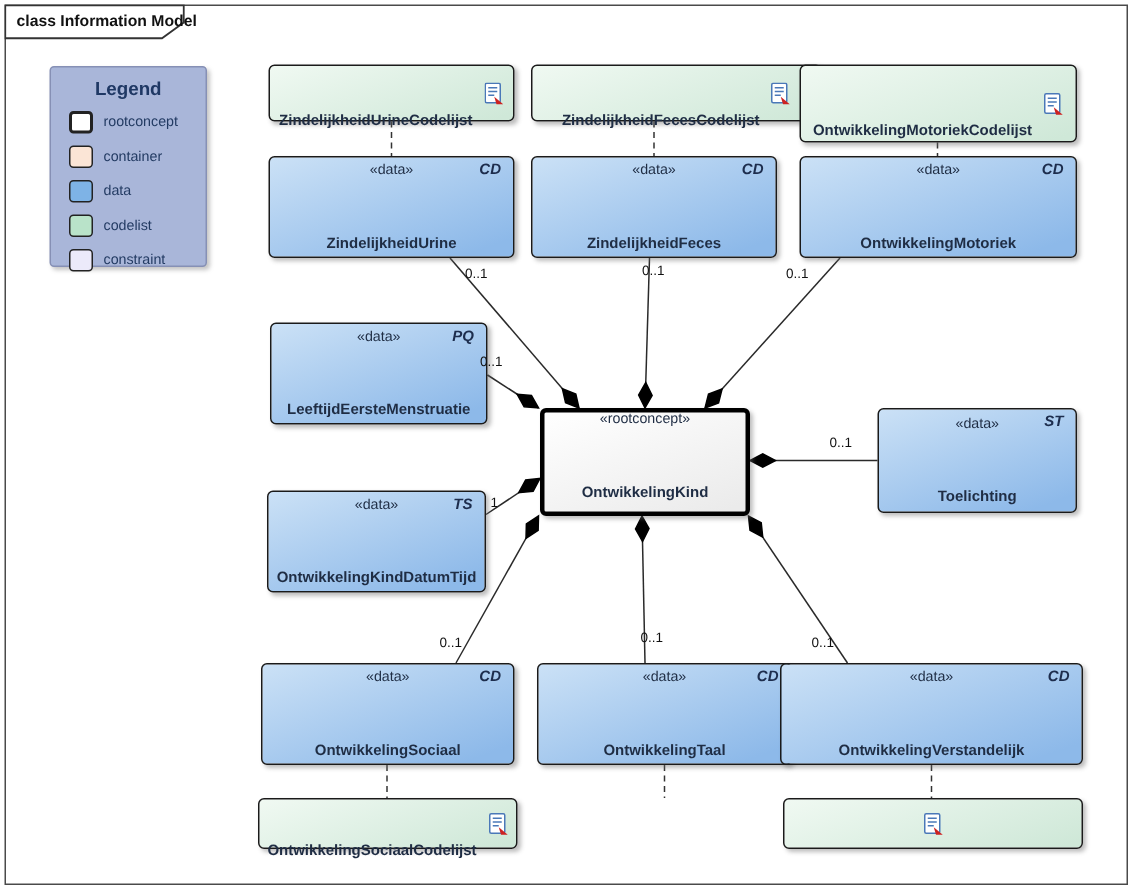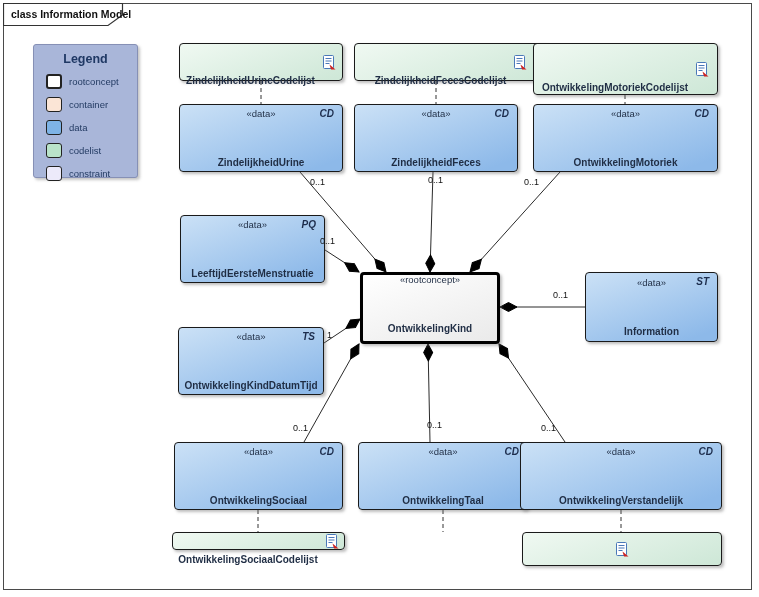--- a/index.html
+++ b/index.html
@@ -154,40 +154,40 @@
   </div>
 
   <div class="node root-node" style="left:360px;top:272px;width:140px;height:72px">
     <span class="stereo">«rootconcept»</span>
     <span class="nm">OntwikkelingKind</span>
   </div>
 
   <div class="node data-node" style="left:585px;top:272px;width:133px;height:70px">
     <span class="typecode">ST</span>
     <span class="stereo">«data»</span>
-    <span class="nm">Information</span>
+    <span class="nm">Toelichting</span>
   </div>
 
   <div class="node data-node" style="left:174px;top:442px;width:169px;height:68px">
     <span class="typecode">CD</span>
     <span class="stereo">«data»</span>
     <span class="nm">OntwikkelingSociaal</span>
   </div>
   <div class="node data-node" style="left:358px;top:442px;width:170px;height:68px">
     <span class="typecode">CD</span>
     <span class="stereo">«data»</span>
     <span class="nm">OntwikkelingTaal</span>
   </div>
   <div class="node data-node" style="left:520px;top:442px;width:202px;height:68px">
     <span class="typecode">CD</span>
     <span class="stereo">«data»</span>
     <span class="nm">OntwikkelingVerstandelijk</span>
   </div>
 
-  <div class="node codelist-node" style="left:172px;top:532px;width:173px;height:18px">
+  <div class="node codelist-node" style="left:172px;top:532px;width:173px;height:34px">
     <span class="nm">OntwikkelingSociaalCodelijst</span>
     <span class="doc-icon"><svg width="13" height="15" viewBox="0 0 13 15">
           <rect x="0.5" y="0.5" width="10" height="13" rx="1" fill="#fff" stroke="#4a78b8"></rect>
           <line x1="2.5" y1="3.5" x2="8.5" y2="3.5" stroke="#4a78b8"></line>
           <line x1="2.5" y1="6" x2="8.5" y2="6" stroke="#4a78b8"></line>
           <line x1="2.5" y1="8.5" x2="6.5" y2="8.5" stroke="#4a78b8"></line>
           <polygon points="6.5,9.5 12.5,14.5 8,14.5" fill="#cc2222"></polygon>
         </svg></span>
   </div>
   <div class="node codelist-node" style="left:522px;top:532px;width:200px;height:34px">

